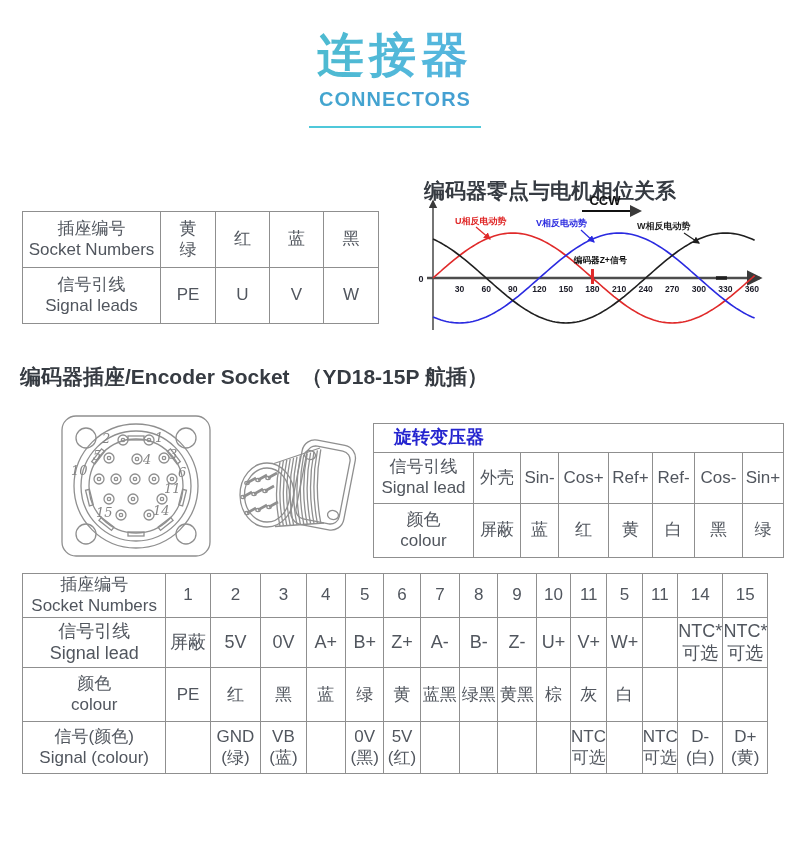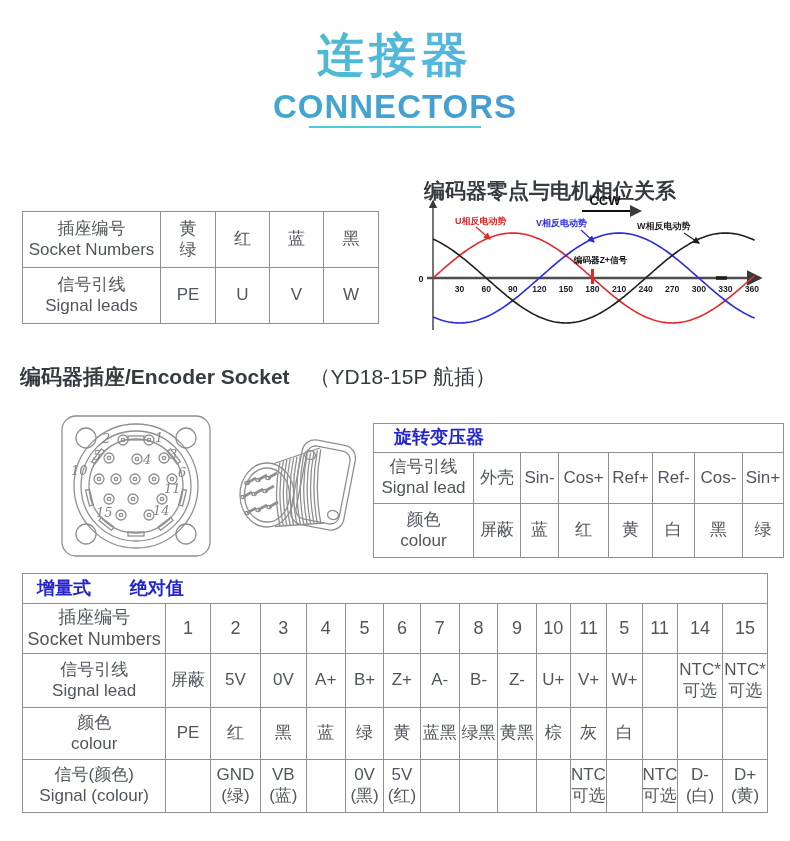--- a/index.html
+++ b/index.html
@@ -5,28 +5,28 @@
   html,body{margin:0;padding:0;background:#ffffff;}
   body{width:790px;height:841px;font-family:"Liberation Sans",sans-serif;}
   .canvas{position:relative;width:790px;height:841px;background:#fff;overflow:hidden;padding-left:31px;}
 
   
   .title-zh{position:absolute;top:24px;left:0;width:790px;text-align:center;
     font-size:47px;font-weight:bold;letter-spacing:5px;
     background:linear-gradient(100deg,#3cc2b2 5%,#54b7dd 55%,#3e86d6 95%);
     -webkit-background-clip:text;background-clip:text;color:transparent;}
   .title-en{position:absolute;top:88px;left:0;width:790px;text-align:center;
-    font-size:33px;font-weight:bold;letter-spacing:1px;
+    font-size:20px;font-weight:bold;letter-spacing:1px;
     background:linear-gradient(90deg,#3db4c8,#4a90d9);
     -webkit-background-clip:text;background-clip:text;color:transparent;}
   .title-underline{position:absolute;top:126px;left:309px;width:172px;height:2px;background:#4fc8da;}
 
   
   .heading{position:absolute;font-size:21px;font-weight:bold;color:#363b42;white-space:nowrap;}
-  .heading .note{font-weight:normal;margin-left:20px;}
+  .heading .note{font-weight:bold;margin-left:12px;}
 
   
   table{border-collapse:collapse;table-layout:fixed;color:#51565e;text-align:center;
         font-size:17px;line-height:1.22;}
   td{border:1px solid #8f8f8f;white-space:pre-line;padding:1px 0;overflow:hidden;}
 
   #power-table{position:absolute;left:22px;top:211px;width:356px;}
   #power-table tr{height:56px;}
 
   #resolver-table{position:absolute;left:373px;top:423px;width:410px;border-radius:17px;}
@@ -310,26 +310,20 @@
       <col style="width:38px">
         <col style="width:38px">
         <col style="width:34px">
         <col style="width:36px">
       <col style="width:35px">
         <col style="width:35px">
         <col style="width:45px">
         <col style="width:44px">
     </colgroup>
     <tbody>
-      <tr>
-        <td class="tabs-cell" colspan="16">
-          <span>增量式</span>
-          <span>绝对值</span>
-        </td>
-      </tr>
     <tr>
           <td>插座编号
 Socket Numbers</td>
           <td>1</td>
           <td>2</td>
           <td>3</td>
           <td>4</td>
           <td>5</td>
           <td>6</td>
           <td>7</td>

